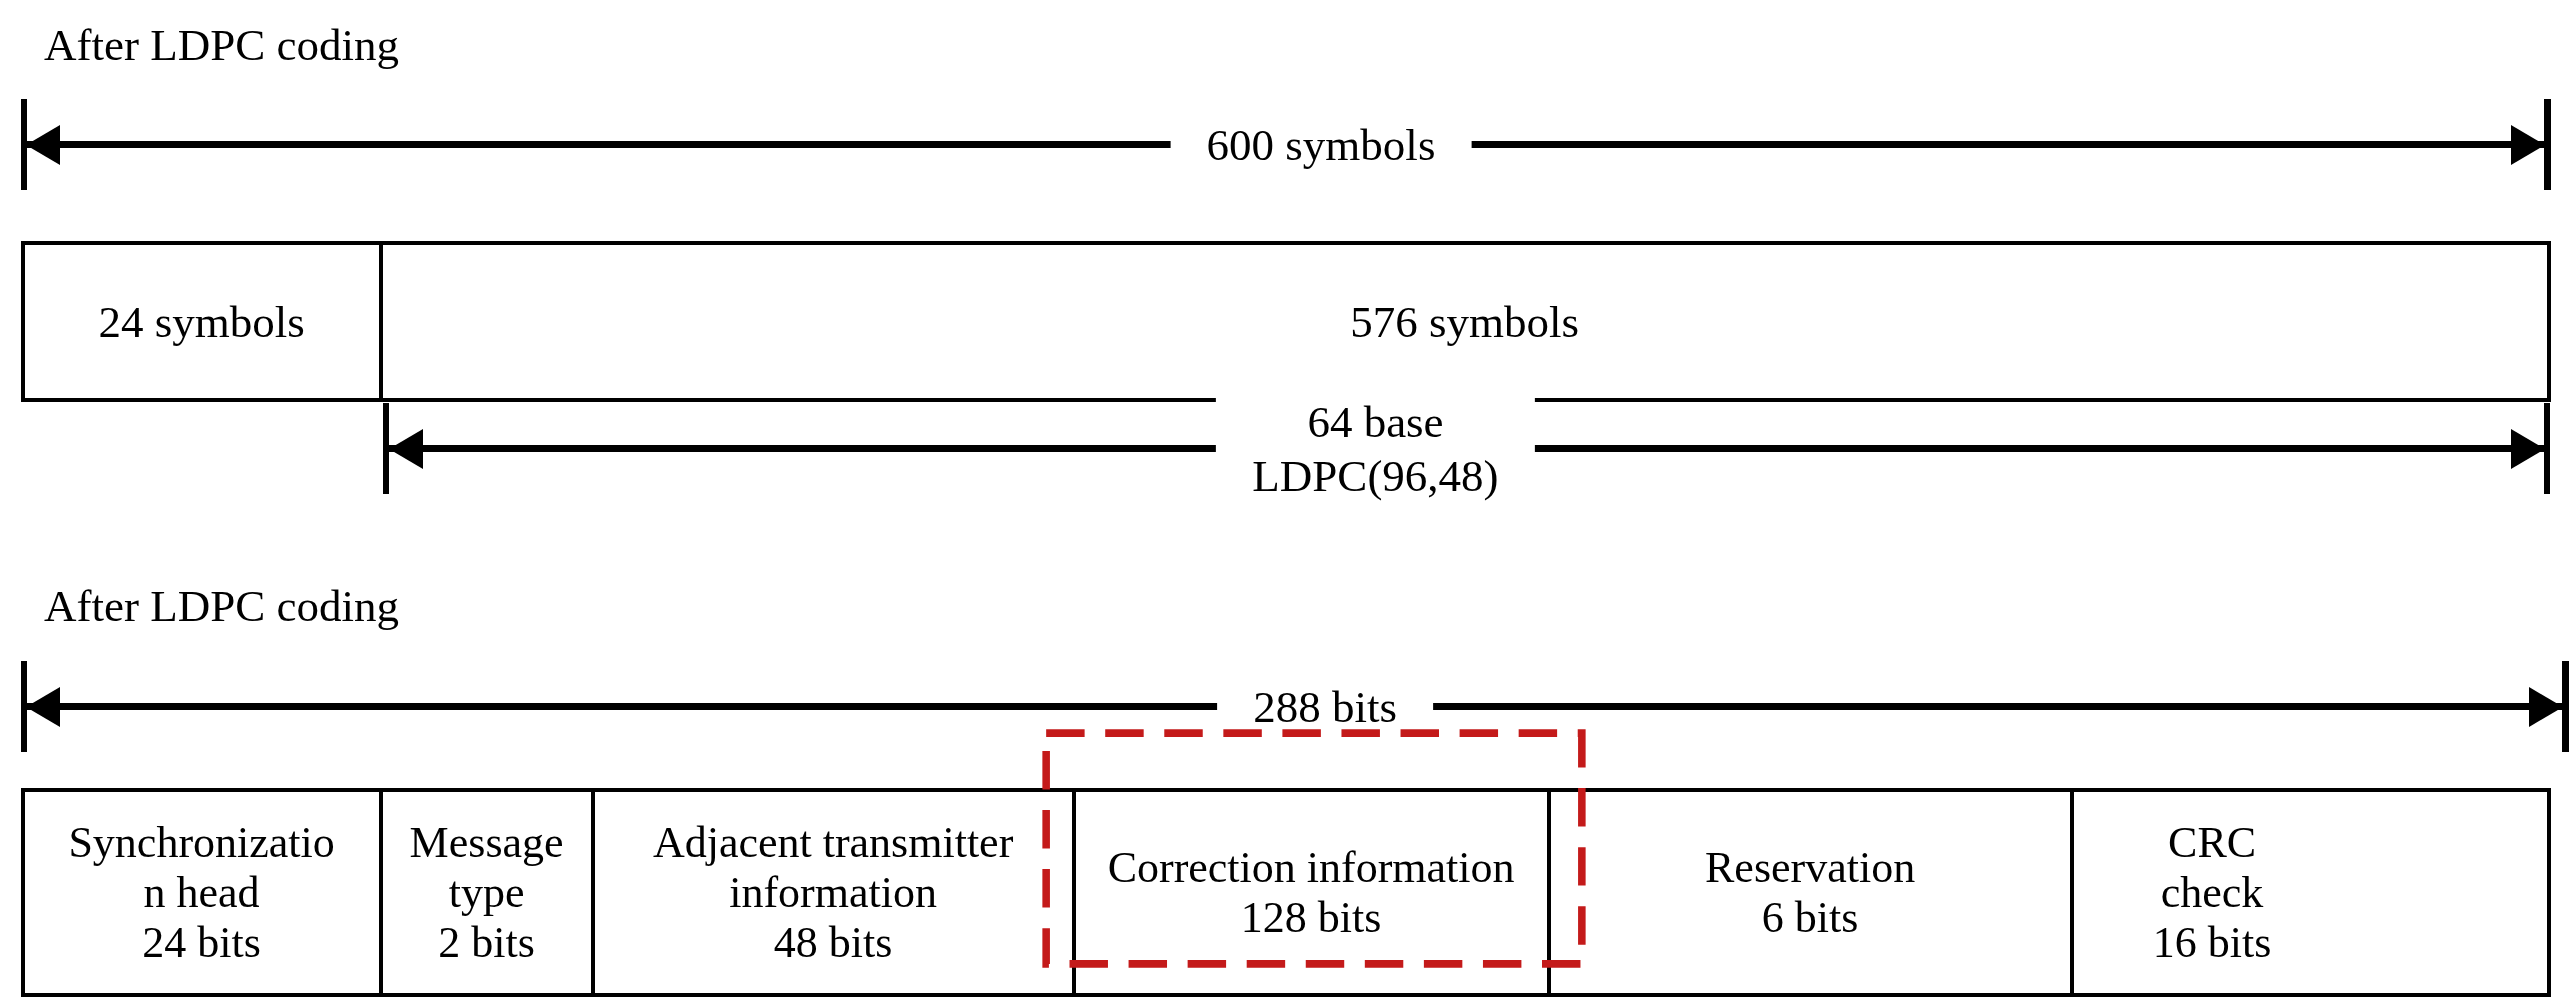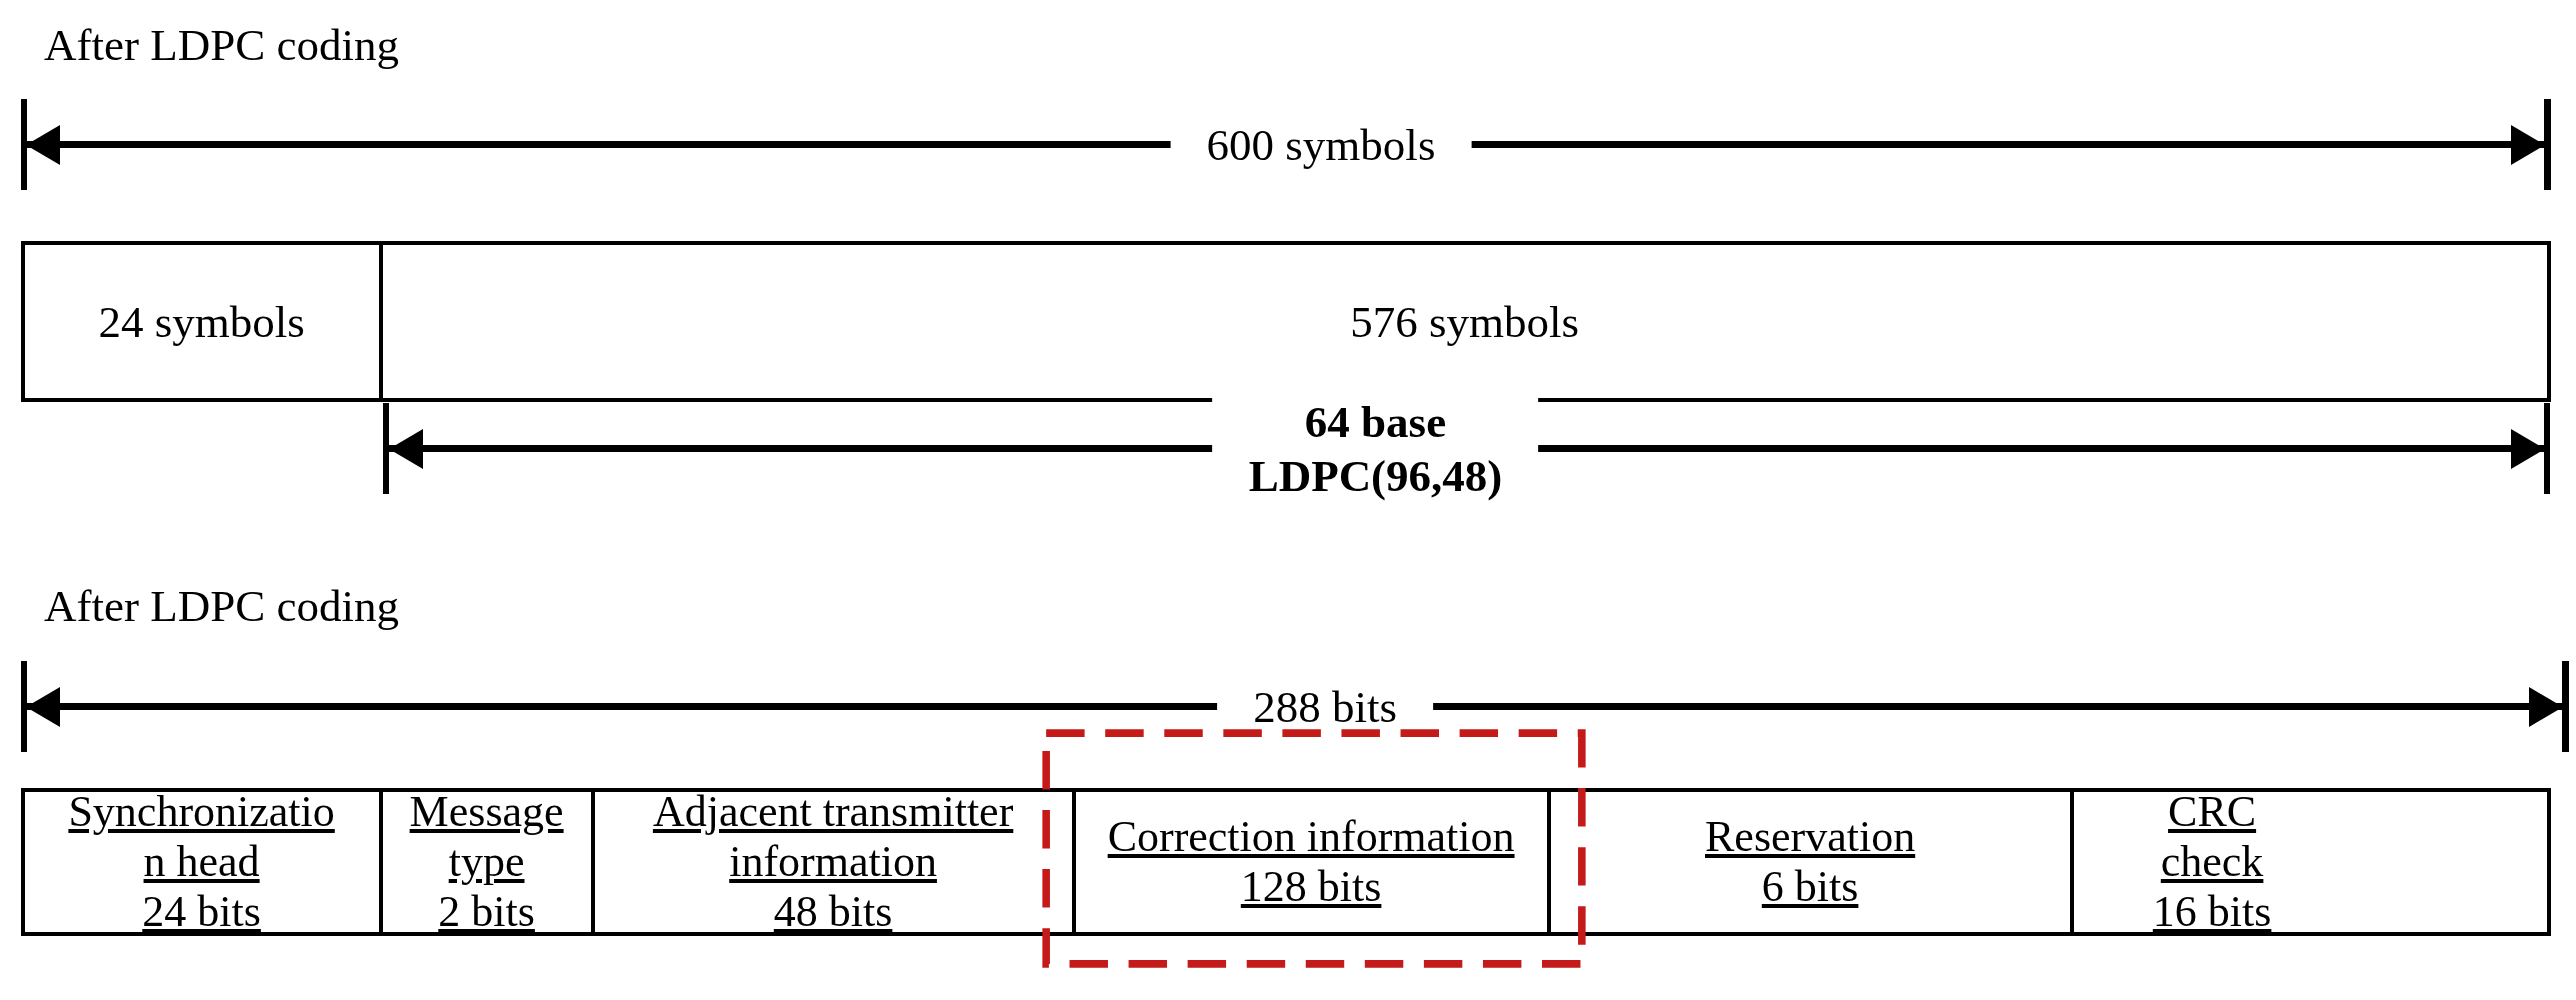--- a/index.html
+++ b/index.html
@@ -96,36 +96,36 @@
       <div class="cell-label">576 symbols</div>
     </div>
   </div>
 
   <div class="dim-arrow" style="left:383px;top:403px;width:2167px;">
     <span class="tick tick-l"></span>
     <span class="tick tick-r"></span>
     <span class="bar"></span>
     <span class="head head-l"></span>
     <span class="head head-r"></span>
-    <span class="arrow-label" style="left:45.8%;font-weight:bold;">64 base
+    <span class="arrow-label" style="left:45.8%;">64 base
 LDPC(96,48)</span>
   </div>
 
   <div class="section-title" style="left:44px;top:580px;">After LDPC coding</div>
 
   <div class="dim-arrow" style="left:20.6px;top:661px;width:2530px;padding-left:18px;">
     <span class="tick tick-l"></span>
     <span class="tick tick-r"></span>
     <span class="bar"></span>
     <span class="head head-l"></span>
     <span class="head head-r"></span>
     <span class="arrow-label" style="left:51.2%;">288 bits</span>
   </div>
 
-  <div class="frame" id="frame-before" style="left:20.6px;top:768px;width:2530px;height:148px;text-decoration:underline;">
+  <div class="frame" id="frame-before" style="left:20.6px;top:768px;width:2530px;height:209px;">
     <div class="cell">
       <div class="cell-label">Synchronizatio
 n head
 24 bits</div>
     </div>
     <div class="cell">
       <div class="cell-label">Message
 type
 2 bits</div>
     </div>

